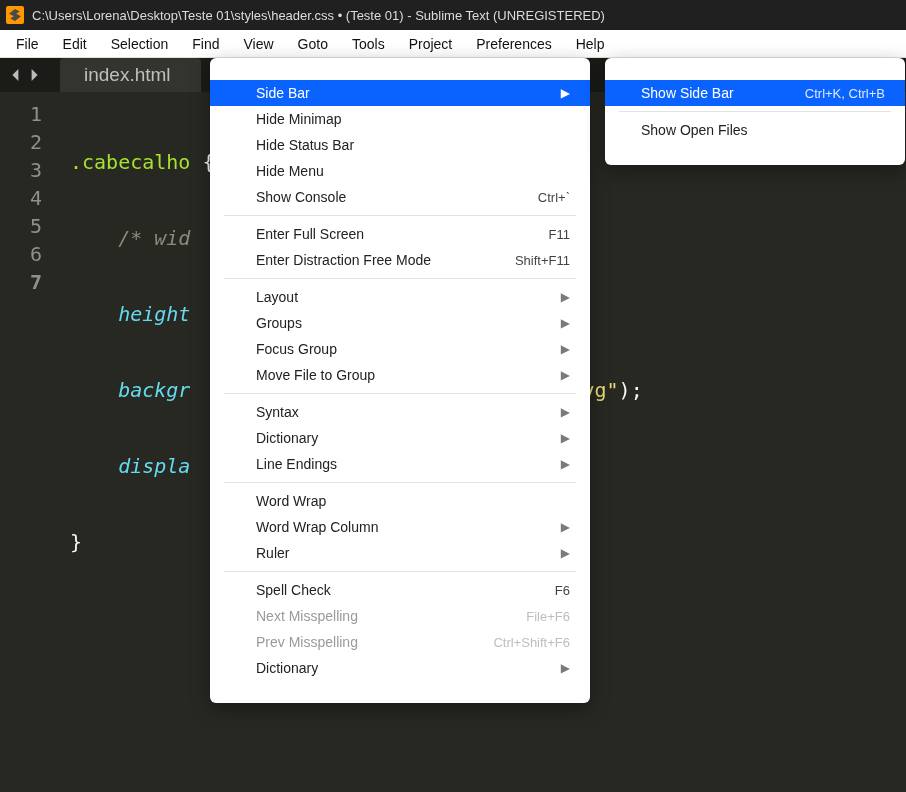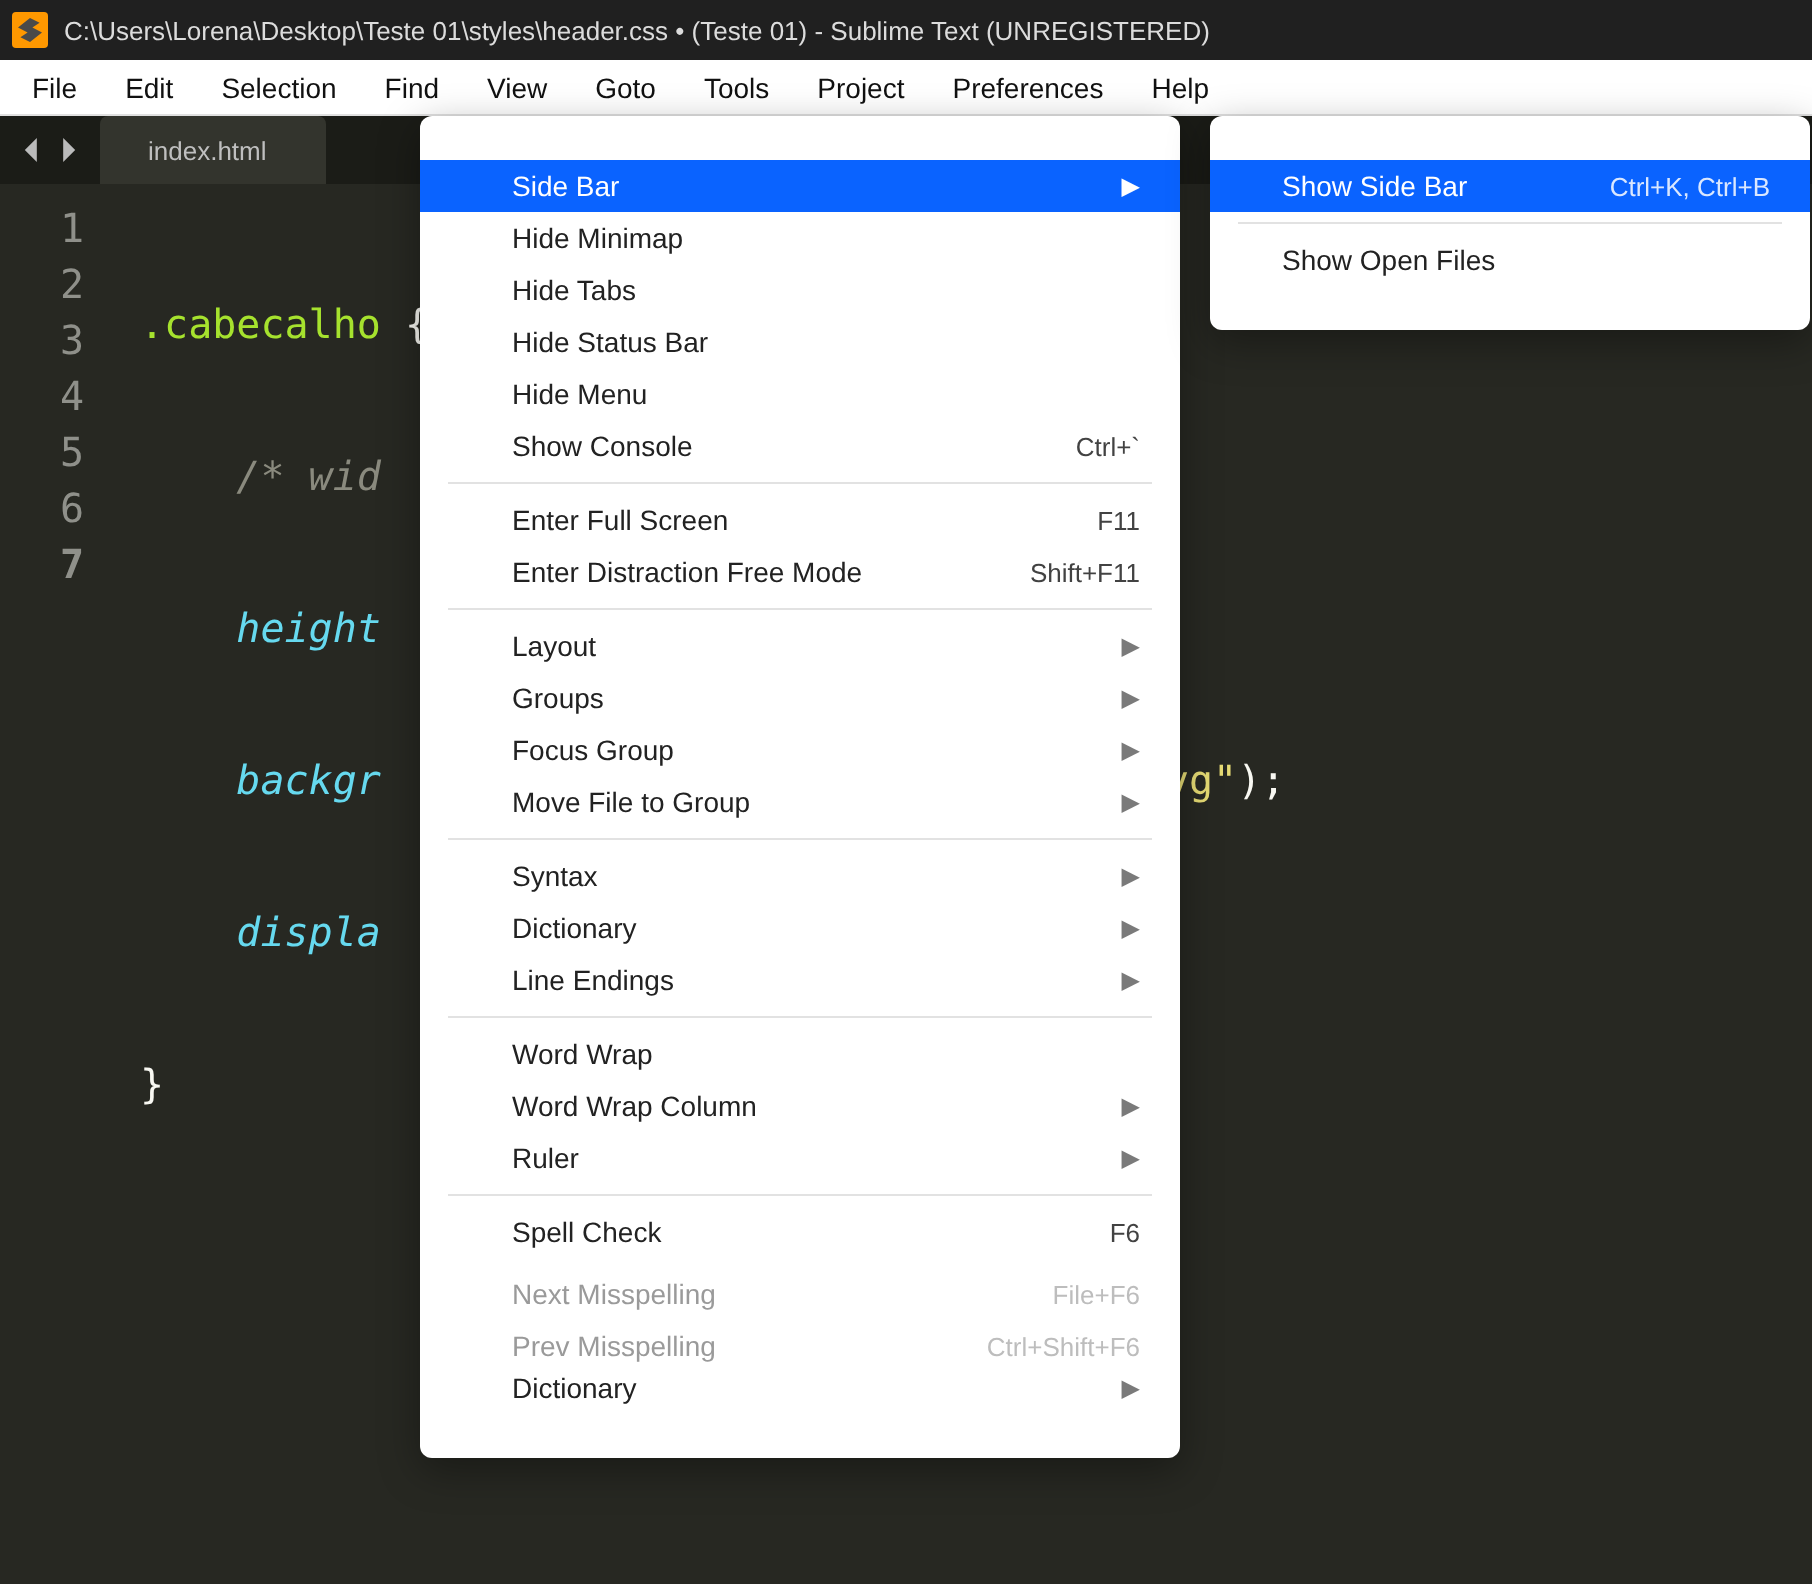--- a/index.html
+++ b/index.html
@@ -11,21 +11,21 @@
   .app-icon { width: 18px; height: 18px; background: #ff9800; border-radius: 2px; display: flex; align-items: center; justify-content: center; }
 
   
   .menubar { height: 28px; background: #ffffff; display: flex; align-items: center; padding: 0 4px; border-bottom: 1px solid #e0e0e0; }
   .menu-item { padding: 5px 12px; font-size: 14px; color: #111; cursor: default; }
 
   
   .tabstrip { height: 34px; background: #1b1c17; display: flex; align-items: stretch; }
   .nav-arrows { display: flex; align-items: center; padding: 0 10px; }
   .nav-arrows svg { fill: #bbbbbb; }
-  .tab { display: flex; align-items: center; padding: 0 30px 0 24px; background: #33342d; color: #bfbfbf; font-size: 13px; position: relative; border-top-left-radius: 4px; border-top-right-radius: 4px; }
+  .tab { display: flex; align-items: center; padding: 0 30px 0 24px; margin-left: 10px; background: #33342d; color: #bfbfbf; font-size: 19px; position: relative; border-top-left-radius: 4px; border-top-right-radius: 4px; }
 
   
   .editor { position: relative; background: #272822; height: 700px; }
   .gutter { position: absolute; left: 0; top: 0; width: 60px; padding-top: 8px; }
   .lineno { color: #8f908a; font-family: Consolas, monospace; font-size: 20px; text-align: right; padding-right: 18px; height: 28px; line-height: 28px; }
   .lineno.active { font-weight: bold; }
   .code { position: absolute; left: 70px; top: 8px; font-family: Consolas, monospace; font-size: 20px; white-space: pre; }
   .cr { height: 28px; line-height: 28px; }
   .c-sel   { color: #a6e22e; }
   .c-plain { color: #f8f8f2; }
@@ -38,21 +38,21 @@
     position: absolute;
     background: #ffffff;
     border-radius: 6px;
     box-shadow: 0 6px 20px rgba(0,0,0,0.35);
     padding: 22px 0;
     font-size: 14px;
     color: #222;
   }
   .dd-item { display: flex; justify-content: space-between; align-items: center; height: 26px; padding: 0 20px 0 46px; cursor: default; }
   .dd-item.hl { background: #0a63ff; color: #ffffff; }
-  .dd-item.disabled { color: #9a9a9a; align-items: flex-end; }
+  .dd-item.disabled { color: #9a9a9a; }
   .dd-shortcut { color: inherit; opacity: 0.85; font-size: 13px; }
   .dd-item.disabled .dd-shortcut { color: #bdbdbd; opacity: 1; }
   .dd-sep { height: 1px; background: #e2e2e2; margin: 5px 14px; }
   .chev { width: 12px; text-align: right; opacity: 0.6; font-size: 12px; }
   .dd-item.hl .chev { opacity: 1; }
 
   #dropdown-view { top: 58px; left: 210px; width: 380px; }
   #dropdown-sidebar { top: 58px; left: 593px; width: 300px; margin-left: 12px; }
   #dropdown-sidebar .dd-item { padding-left: 36px; }
   #dropdown-sidebar .dd-sep { margin: 5px 14px; }
@@ -121,24 +121,20 @@
 <div id="dropdown-view" class="dropdown">
     <div class="dd-item hl">
       <span>Side Bar</span>
       <span class="chev">▶</span>
     </div>
     <div class="dd-item">
       <span>Hide Minimap</span>
       <span class="dd-shortcut"></span>
     </div>
     <div class="dd-item">
-      <span>Hide Tabs</span>
-      <span class="dd-shortcut"></span>
-    </div>
-    <div class="dd-item">
       <span>Hide Status Bar</span>
       <span class="dd-shortcut"></span>
     </div>
     <div class="dd-item">
       <span>Hide Menu</span>
       <span class="dd-shortcut"></span>
     </div>
     <div class="dd-item">
       <span>Show Console</span>
       <span class="dd-shortcut">Ctrl+`</span>

